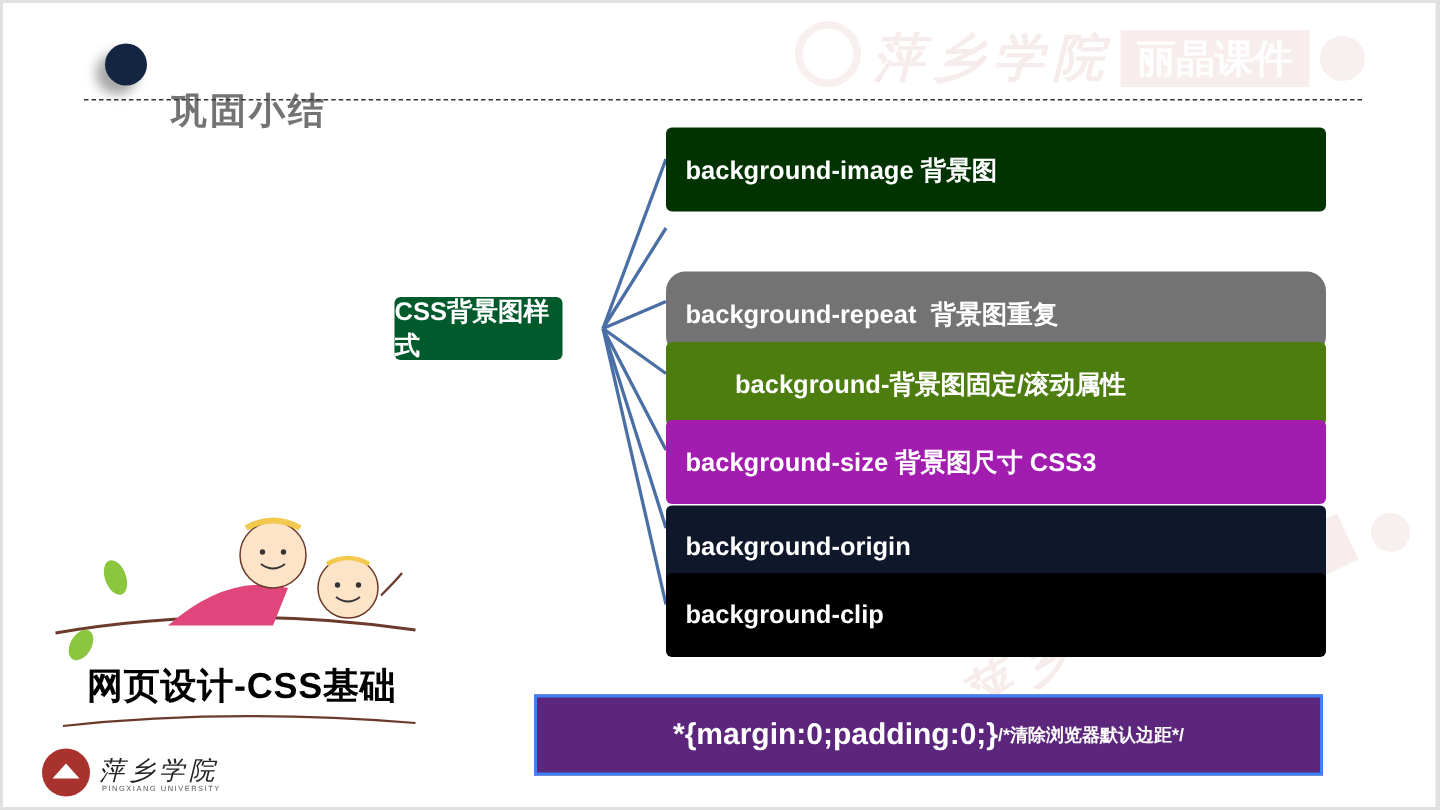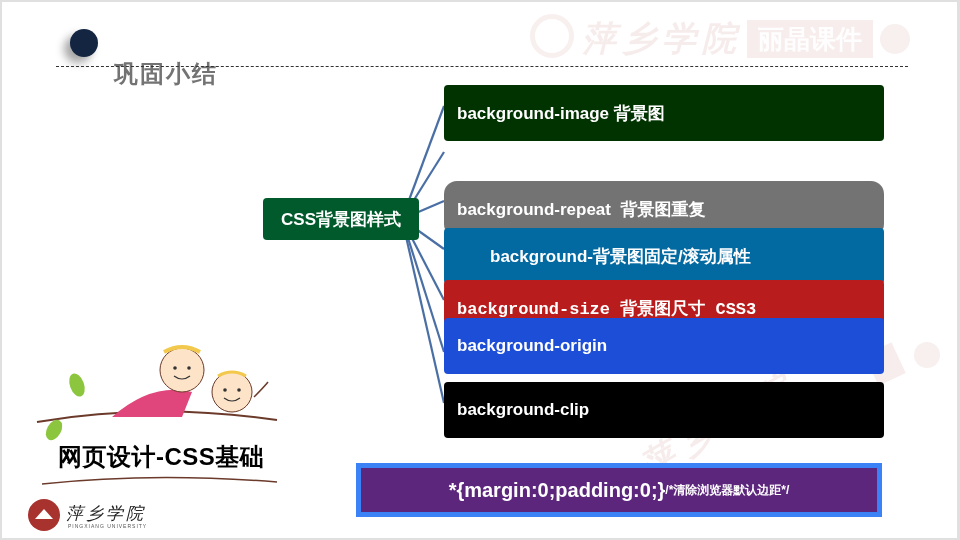--- a/index.html
+++ b/index.html
@@ -10,24 +10,24 @@
   .dashline { position:absolute; left:54px; top:64px; width:852px; border-top:1.5px dashed #333; }
   .wm { position:absolute; color:rgba(200,120,120,0.14); font-weight:bold; }
   .wm-seal { position:absolute; left:528px; top:12px; width:44px; height:44px; border-radius:50%; border:5px solid rgba(200,120,120,0.12); box-sizing:border-box; }
   .wm-text { left:580px; top:14px; font-size:34px; font-family:"DejaVu Serif",serif; font-style:italic; letter-spacing:6px; }
   .wm-badge { position:absolute; left:745px; top:18px; width:126px; height:38px; background:rgba(200,110,110,0.12); color:rgba(255,255,255,0.9); font-size:26px; text-align:center; line-height:38px; font-weight:bold; }
   .wm-cloud { position:absolute; left:878px; top:22px; width:30px; height:30px; border-radius:50%; background:rgba(200,120,120,0.12); }
   .wm-badge2 { position:absolute; left:868px; top:345px; width:30px; height:34px; background:rgba(200,110,110,0.12); transform:rotate(-25deg); }
   .wm-cloud2 { position:absolute; left:912px; top:340px; width:26px; height:26px; border-radius:50%; background:rgba(200,120,120,0.12); }
   .wm-text2 { left:630px; top:400px; font-size:34px; font-family:"DejaVu Serif",serif; font-style:italic; transform:rotate(-30deg); letter-spacing:10px; }
 
-  .root-node { position:absolute; left:261px; top:196px; width:156px; height:42px; background:#005a2b; border-radius:4px; color:#fff; font-weight:bold; font-size:17px; display:flex; align-items:center; justify-content:center; }
+  .root-node { position:absolute; left:261px; top:196px; width:112px; height:42px; background:#005a2b; border-radius:4px; color:#fff; font-weight:bold; font-size:17px; display:flex; align-items:center; justify-content:center; }
   svg.connectors { position:absolute; left:0; top:0; }
   .node { position:absolute; left:442px; width:440px; height:56px; border-radius:4px; color:#fff; font-weight:bold; font-size:17px; display:flex; align-items:center; padding-left:13px; box-sizing:border-box; }
-  .code-box { position:absolute; left:354px; top:461px; width:526px; height:54px; background:#5c267d; border:5px solid #3b82f6; box-sizing:border-box; color:#fff; font-weight:bold; font-size:20px; display:flex; align-items:center; justify-content:center; }
+  .code-box { position:absolute; left:354px; top:461px; width:526px; height:54px; background:#5c267d; border:2px solid #3b82f6; box-sizing:border-box; color:#fff; font-weight:bold; font-size:20px; display:flex; align-items:center; justify-content:center; }
   .code-box .cmt { font-size:12px; font-weight:bold; }
 
   .illustration { position:absolute; left:30px; top:340px; width:250px; height:150px; }
   .course-label { position:absolute; left:56px; top:439px; font-size:24px; font-weight:bold; color:#000; letter-spacing:0.5px; }
   .logo { position:absolute; left:26px; top:497px; width:32px; height:32px; border-radius:50%; background:#a8322e; }
   .logo-inner { position:absolute; left:7px; top:10px; width:0; height:0; border-left:9px solid transparent; border-right:9px solid transparent; border-bottom:10px solid #fff; }
   .logo-text { position:absolute; left:64px; top:500px; font-size:17px; color:#222; font-family:"DejaVu Serif",serif; font-style:italic; letter-spacing:3px; }
   .logo-sub { position:absolute; left:66px; top:521px; font-size:5px; color:#555; letter-spacing:1px; }
 </style>
 </head>
@@ -56,23 +56,23 @@
       <line x1="400" y1="217" x2="442" y2="298"></line>
       <line x1="400" y1="217" x2="442" y2="350"></line>
       <line x1="400" y1="217" x2="442" y2="401"></line>
     </g>
   </svg>
 
   <div class="root-node">CSS背景图样式</div>
 
   <div class="node" style="top:83px;background:#003300;">background-image 背景图</div>
   <div class="node" style="top:179px;background:#737373;white-space:pre;border-radius:13px;">background-repeat  背景图重复</div>
-  <div class="node" style="top:226px;background:#0369a1;padding-left:46px;">background-背景图固定/滚动属性</div>
-  <div class="node" style="top:278px;background:#b91c1c;font-family:Liberation Mono, monospace;">background-size 背景图尺寸 CSS3</div>
-  <div class="node" style="top:316px;background:#1d4ed8;">background-origin</div>
+  <div class="node" style="top:226px;background:#4d7c0f;padding-left:46px;">background-背景图固定/滚动属性</div>
+  <div class="node" style="top:278px;background:#a21caf;">background-size 背景图尺寸 CSS3</div>
+  <div class="node" style="top:335px;background:#0f172a;">background-origin</div>
   <div class="node" style="top:380px;background:#000000;">background-clip</div>
 
   <div class="code-box">
     <span>*{margin:0;padding:0;}</span>
     <span class="cmt">/*清除浏览器默认边距*/</span>
   </div>
 
   <svg class="illustration" viewBox="0 0 250 150">
     <path d="M5 80 Q120 60 245 78" stroke="#6b3a2a" stroke-width="2" fill="none"></path>
     <ellipse cx="45" cy="43" rx="7" ry="12" fill="#8cc63f" transform="rotate(-20 45 43)"></ellipse>

